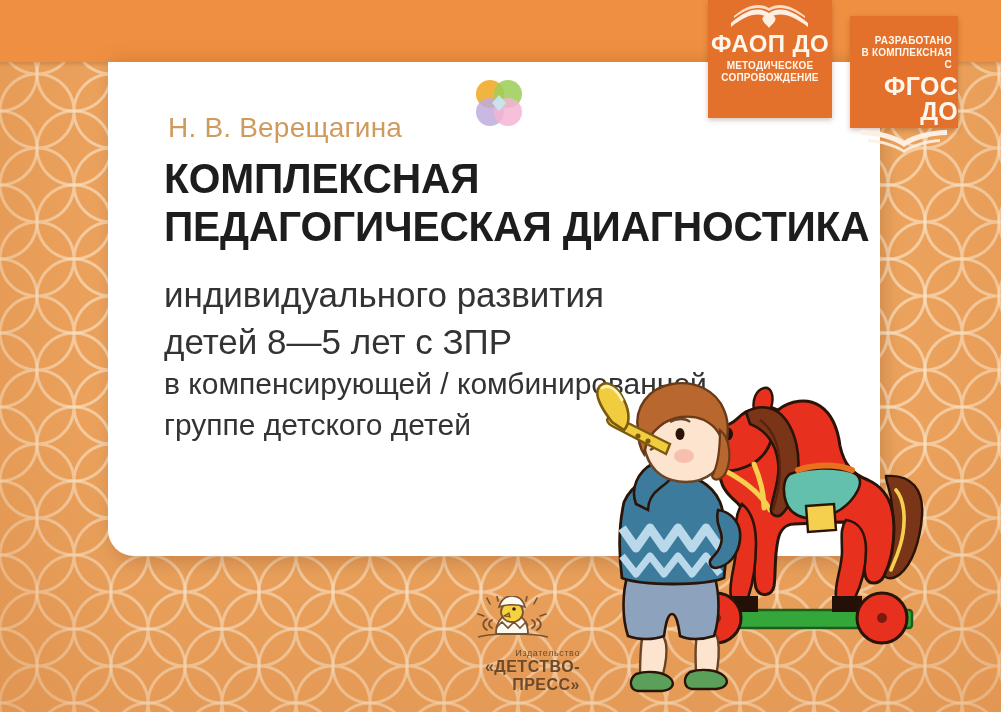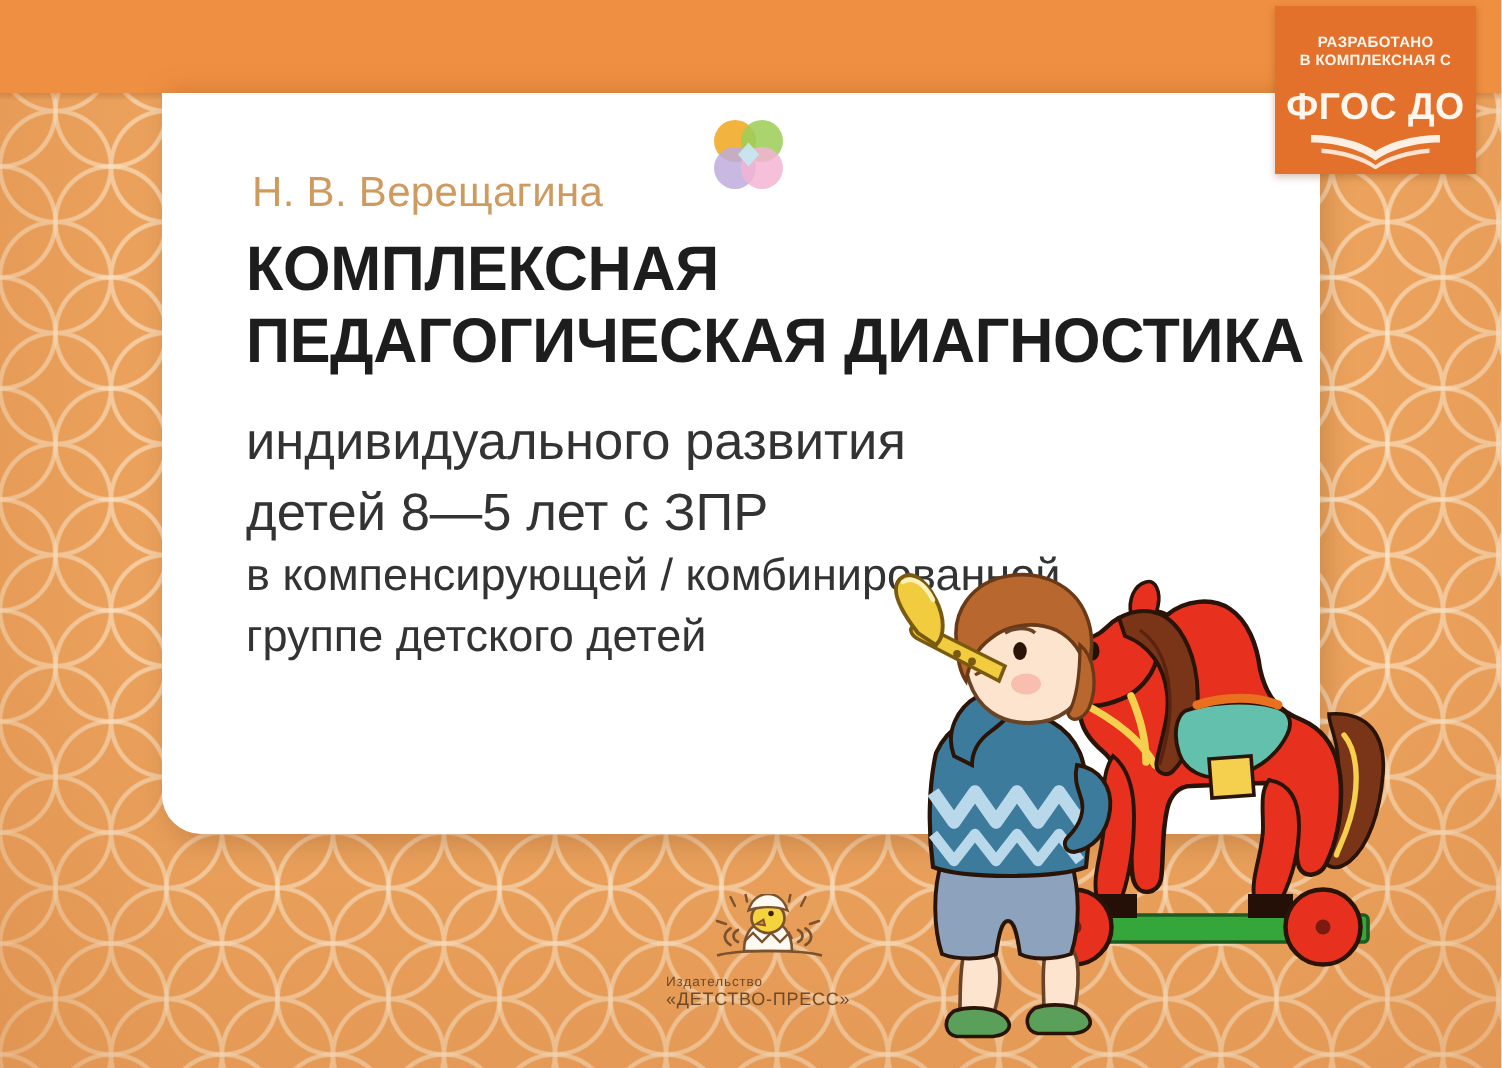--- a/index.html
+++ b/index.html
@@ -75,21 +75,21 @@
 
   
   .badge {
     position: absolute;
     background: #e3702b;
     color: #fdf3e6;
     text-align: center;
     box-shadow: 0 2px 5px rgba(110,50,15,0.30);
   }
   .badge-faop { left: 708px; top: 0; width: 124px; height: 118px; }
-  .badge-fgos { left: 850px; top: 4px; width: 134px; height: 112px; }
+  .badge-fgos { left: 850px; top: 16px; width: 108px; height: 112px; text-align: right; }
 
   .badge svg { display: block; margin: 0 auto; }
 
   .faop-title {
     font-size: 24px;
     font-weight: bold;
     letter-spacing: 0.4px;
     line-height: 1;
     margin-top: 2px;
     color: #fff7ee;
@@ -110,21 +110,21 @@
     letter-spacing: 0.2px;
     margin-top: 19px;
     padding: 0 6px;
     color: #fff7ee;
   }
   .fgos-title {
     font-size: 25px;
     font-weight: bold;
     letter-spacing: 0.3px;
     line-height: 1;
-    margin-top: 12px;
+    margin-top: 2px;
     color: #fff7ee;
   }
 
   
   .four-circles { position: absolute; left: 470px; top: 77px; }
 
   
   .author {
     position: absolute;
     left: 168px; top: 112px;
@@ -164,25 +164,25 @@
     color: #333333;
     line-height: 1.37;
   }
   .title-sub2 span { display: block; white-space: nowrap; }
 
   
   .publisher {
     position: absolute;
     left: 444px; top: 596px;
     width: 136px;
-    text-align: left;
+    text-align: right;
     color: #6d4a2c;
   }
   .pub-line1 { font-size: 9px; letter-spacing: 0.6px; margin-top: 2px; }
-  .pub-line2 { font-size: 12px; font-weight: normal; letter-spacing: 0.5px; }
+  .pub-line2 { font-size: 16px; font-weight: bold; letter-spacing: 0.5px; }
 
   
   .illustration { position: absolute; left: 594px; top: 378px; }
 </style>
 </head>
 <body>
 
 <div id="cover">
 
   <div class="bg-pattern"></div>
@@ -199,20 +199,32 @@
       <g opacity="0.85">
         <circle cx="20" cy="17" r="14" fill="#f0a81e"></circle>
         <circle cx="38" cy="17" r="14" fill="#8cc63e" opacity="0.88"></circle>
         <circle cx="20" cy="35" r="14" fill="#b49ed6" opacity="0.85"></circle>
         <circle cx="38" cy="35" r="14" fill="#f2a8cd" opacity="0.85"></circle>
         <path d="M29 18 L36 26 L29 34 L22 26 Z" fill="#bfe3ee" opacity="0.95"></path>
       </g>
     </svg>
   </div>
 
+  <div class="badge badge-faop">
+    <svg width="84" height="30" viewBox="0 0 84 30">
+      <path d="M3 23 C18 10 30 6 41 13 C52 6 64 10 80 23 L80 27 C64 15 52 11 41 18 C30 11 18 15 3 27 Z" fill="#fdf0e2"></path>
+      <path d="M6 16 C19 5 31 2 41 8 C51 2 63 5 77 16 L77 18 C63 8 51 5 41 11 C31 5 19 8 6 18 Z" fill="#fdf0e2" opacity="0.85"></path>
+      <path d="M41 28 C38 24 34.5 22 34.5 19 C34.5 17 36 15.8 37.7 15.8 C39 15.8 40.3 16.6 41 17.8 C41.7 16.6 43 15.8 44.3 15.8 C46 15.8 47.5 17 47.5 19 C47.5 22 44 24 41 28 Z" fill="#fdf0e2"></path>
+    </svg>
+    <div class="faop-title">ФАОП ДО</div>
+    <div class="faop-sub">
+      <div>МЕТОДИЧЕСКОЕ</div>
+      <div>СОПРОВОЖДЕНИЕ</div>
+    </div>
+  </div>
 
   <div class="badge badge-fgos">
     <div class="fgos-top">
       <div>РАЗРАБОТАНО</div>
       <div>В КОМПЛЕКСНАЯ С</div>
     </div>
     <div class="fgos-title">ФГОС ДО</div>
     <svg width="92" height="26" viewBox="0 0 92 26" style="margin-top:3px">
       <path d="M3 3 C20 3 38 8 46 14 C54 8 72 3 89 3 L89 8 C72 8 55 13 46 20 C37 13 20 8 3 8 Z" fill="#fdf0e2"></path>
       <path d="M10 12 C24 13 38 17 46 23 C54 17 68 13 82 12 L82 15 C68 16 55 20 46 26 C37 20 24 16 10 15 Z" fill="#fdf0e2" opacity="0.9"></path>

